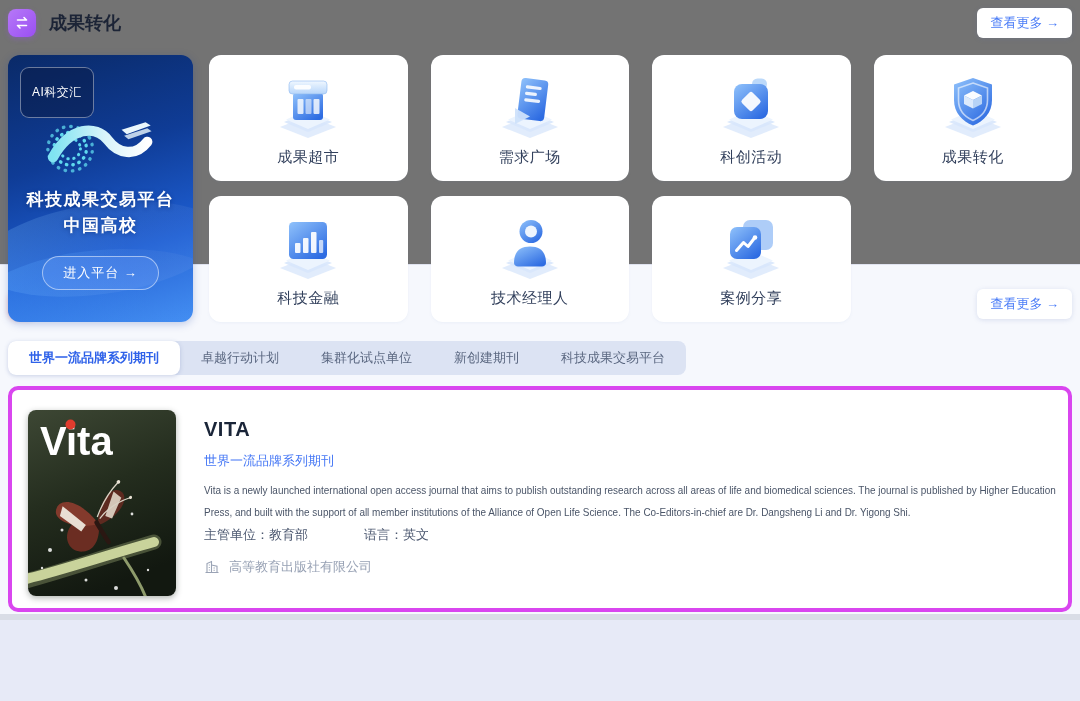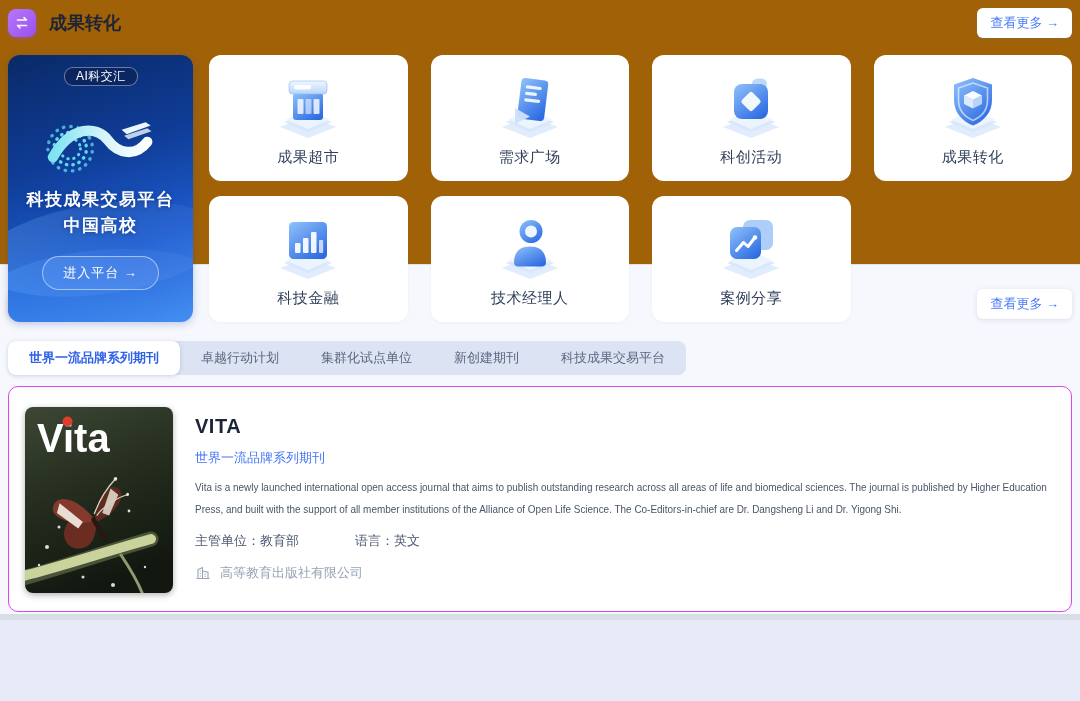--- a/index.html
+++ b/index.html
@@ -2,66 +2,66 @@
 <html><head>
 <meta charset="utf-8">
 <style>
   html,body{margin:0;padding:0;}
   body{
     width:1080px;height:701px;overflow:hidden;
     font-family:"Liberation Sans","DejaVu Sans",sans-serif;
     background:#e7eaf7;
   }
   
-  .sec1{background:#a16207;height:264px;box-sizing:border-box;padding:6px 8px 0;}
+  .sec1{background:#737373;height:264px;box-sizing:border-box;padding:6px 8px 0;}
   .sec2{background:#f6f8fd;height:350px;box-sizing:border-box;padding:22px 8px 0;border-top:1px solid #e0e3ef;}
   .bottom-strip{height:6px;background:#d9dde6;}
   
   .sec-head{display:flex;align-items:center;height:34px;}
   .tile{width:28px;height:28px;border-radius:8px;display:flex;align-items:center;justify-content:center;margin-right:13px;flex:none;}
   .tile.purple{background:linear-gradient(135deg,#b678f8,#9a4ff2);box-shadow:0 2px 5px rgba(154,79,242,.35);}
   .tile.red{background:linear-gradient(135deg,#f०8273,#e6564c);background:linear-gradient(135deg,#f08273,#e6564c);box-shadow:0 2px 5px rgba(230,86,76,.3);}
   .sec-title{font-size:18px;font-weight:bold;color:#1c2436;flex:1;}
   .more-btn{background:#fff;border:none;border-radius:6px;color:#4a7cf7;font-size:13px;
     padding:6px 13px;box-shadow:0 1px 5px rgba(100,120,180,.2);cursor:pointer;font-family:inherit;}
   
   .sec1-body{display:flex;gap:16px;margin-top:15px;}
   .promo{width:185px;height:267px;border-radius:12px;position:relative;overflow:hidden;flex:none;
     background:linear-gradient(163deg,#0a2a68 0%,#0f3c96 38%,#1e5fd4 72%,#3c8af2 100%);
     display:flex;flex-direction:column;align-items:center;box-shadow:0 2px 8px rgba(20,60,160,.25);}
   .promo .wave1,.promo .wave2{position:absolute;left:-30px;right:-30px;height:90px;border-radius:50%;pointer-events:none;}
   .promo .wave1{bottom:28px;background:linear-gradient(100deg,rgba(120,190,255,.28),rgba(255,255,255,.05) 60%);transform:rotate(-8deg);}
   .promo .wave2{bottom:-18px;background:linear-gradient(100deg,rgba(80,160,255,.35),rgba(255,255,255,.04) 70%);transform:rotate(-5deg);}
-  .badge{position:absolute;top:12px;left:12px;color:#fff;font-size:12px;padding:0 11px;border-radius:9px;
-    background:rgba(8,24,64,.45);border:1px solid rgba(255,255,255,.4);letter-spacing:.5px;margin-left:44px;}
+  .badge{position:absolute;top:12px;left:12px;color:#fff;font-size:12px;padding:16px 11px;border-radius:9px;
+    background:rgba(8,24,64,.45);border:1px solid rgba(255,255,255,.4);letter-spacing:.5px;}
   .promo-logo{margin-top:56px;width:138px;height:72px;}
   .promo-title{position:relative;color:#fff;font-size:17px;font-weight:bold;text-align:center;line-height:1.55;
     letter-spacing:1.5px;margin-top:4px;text-shadow:0 1px 4px rgba(0,30,90,.45);}
   .enter-btn{position:relative;margin-top:16px;color:#fff;font-size:13px;padding:7px 20px;border-radius:17px;
     background:rgba(110,160,255,.28);border:1px solid rgba(255,255,255,.5);cursor:pointer;font-family:inherit;letter-spacing:1px;}
   .fgrid{flex:1;display:grid;grid-template-columns:repeat(4,1fr);grid-template-rows:1fr 1fr;gap:15px 23px;height:267px;}
   .fcard{background:#fff;border-radius:12px;display:flex;flex-direction:column;align-items:center;justify-content:center;
     gap:6px;box-shadow:0 1px 3px rgba(120,140,190,.08);cursor:pointer;}
   .ficon{width:82px;height:72px;}
   .flabel{font-size:15px;color:#32405c;font-weight:500;letter-spacing:.5px;}
   
   .tabs{display:inline-flex;background:#dce3f3;border-radius:8px;margin-top:20px;}
   .tab{font-size:13px;color:#5a6780;padding:8px 21px;border-radius:8px;cursor:pointer;white-space:nowrap;}
   .tab.active{background:#fff;color:#2f62e9;font-weight:bold;box-shadow:0 1px 4px rgba(100,120,180,.3);}
   
-  .jcard{margin-top:11px;background:#fff;border:1px solid #d946ef;border-radius:10px;height:226px;box-sizing:border-box;
-    display:flex;gap:22px;padding:20px 16px;overflow:hidden;}
+  .jcard{margin-top:11px;background:#fff;border:4px solid #d946ef;border-radius:10px;height:226px;box-sizing:border-box;
+    display:flex;gap:28px;padding:20px 16px;overflow:hidden;}
   .jcover{width:148px;height:186px;border-radius:8px;overflow:hidden;flex:none;box-shadow:0 2px 6px rgba(30,40,30,.35);cursor:pointer;}
   .jcover svg{display:block;}
   .jinfo{flex:1;padding-top:8px;min-width:0;}
   .jtitle{font-size:20px;font-weight:bold;color:#1a2538;letter-spacing:.5px;}
   .jlink{display:inline-block;margin-top:11px;font-size:13px;color:#4577f5;text-decoration:none;cursor:pointer;}
   .jdesc{margin:9px 0 0;font-size:11.5px;color:#4a5568;line-height:1.95;width:1000px;
     transform:scaleX(.865);transform-origin:0 0;}
-  .jmeta{margin-top:11px;font-size:13px;color:#4c5870;display:flex;gap:56px;}
+  .jmeta{margin-top:2px;font-size:13px;color:#4c5870;display:flex;gap:56px;}
   .jpub{margin-top:14px;display:flex;align-items:center;gap:9px;font-size:13px;color:#97a1b4;text-align:center;}
   .hidden-defs{position:absolute;width:0;height:0;overflow:hidden;}
 </style>
 </head>
 <body>
 
 <svg class="hidden-defs" aria-hidden="true">
   <defs>
     <linearGradient id="gB" x1="0" y1="0" x2="0.75" y2="1">
       <stop offset="0" stop-color="#90c2fb"></stop>

